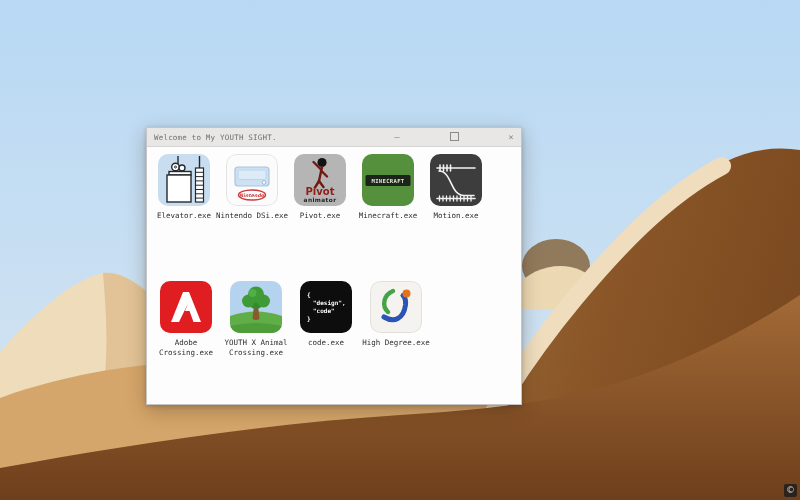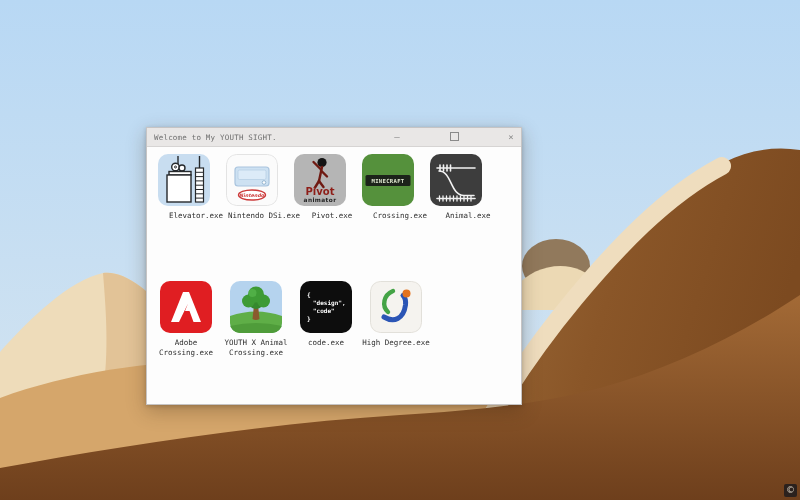--- a/index.html
+++ b/index.html
@@ -17,21 +17,21 @@
   .ctrl{width:20px;text-align:center;font-size:9px;color:#8a8a8a;line-height:19px;cursor:default;}
   .ctrl.max span{display:inline-block;width:7px;height:7px;border:1px solid #8a8a8a;vertical-align:middle;margin-top:-2px;}
   
   #body{padding:7px 0 0 3px;}
   .row{display:flex;}
   .row2{margin-top:60px;padding-left:1px;}
   .cell{width:68px;display:flex;flex-direction:column;align-items:center;cursor:default;}
   .row2 .cell{width:70px;}
   .cell svg{width:52px;height:52px;border-radius:10px;display:block;}
   .lbl{margin-top:5px;font-size:7.5px;line-height:1.3;color:#2e2e2e;text-align:center;}
-  .row1 .lbl{white-space:nowrap;padding-left:24px;}
+  .row1 .lbl{white-space:nowrap;}
   
   #watermark{position:absolute;left:784px;top:484px;width:13px;height:13px;border-radius:2px;
     background:#2b211d;color:#d8cfc0;font-size:9px;line-height:13px;text-align:center;
     font-family:"DejaVu Sans",sans-serif;}
 </style>
 </head>
 <body>
 
 <div id="screen">
 
@@ -129,35 +129,35 @@
           </svg>
           <div class="lbl">Pivot.exe</div>
         </div>
 
         <div class="cell">
           <svg viewBox="0 0 52 52">
             <rect width="52" height="52" fill="#55913c"></rect>
             <rect x="3.5" y="21" width="45" height="11" rx="1.5" fill="#1c231a"></rect>
             <text x="26" y="29.2" text-anchor="middle" font-size="5.6" font-weight="bold" letter-spacing="0.3" fill="#dfe8d0" font-family="DejaVu Sans Mono, monospace">MINECRAFT</text>
           </svg>
-          <div class="lbl">Crossing.exe</div>
+          <div class="lbl">Minecraft.exe</div>
         </div>
 
         <div class="cell">
           <svg viewBox="0 0 52 52">
             <rect width="52" height="52" fill="#3d3d3d"></rect>
             <g stroke="#f2f2f2" stroke-width="1.6" fill="none" stroke-linecap="round">
               <path d="M7,14 H45"></path>
               <path d="M10,11 V17 M13.5,11 V17 M17,11 V17 M20.5,11 V17"></path>
               <path d="M9,17 C22,17 20,41.5 34,41.5 L44,41.5"></path>
               <path d="M7,44.5 H45"></path>
               <path stroke-width="1.3" d="M9.5,42 V47 M13,42 V47 M16.5,42 V47 M20,42 V47 M23.5,42 V47 M27,42 V47 M30.5,42 V47 M34,42 V47 M37.5,42 V47 M41,42 V47"></path>
             </g>
           </svg>
-          <div class="lbl">Animal.exe</div>
+          <div class="lbl">Motion.exe</div>
         </div>
       </div>
 
       <div class="row row2">
 
         <div class="cell">
           <svg viewBox="0 0 52 52">
             <rect width="52" height="52" fill="#e01e22"></rect>
             <path fill="#ffffff" d="M11,41 L23,11 H29 L41,41 H33.5 L29.5,30 H25 L28,22.5 L19,41 Z"></path>
           </svg>

